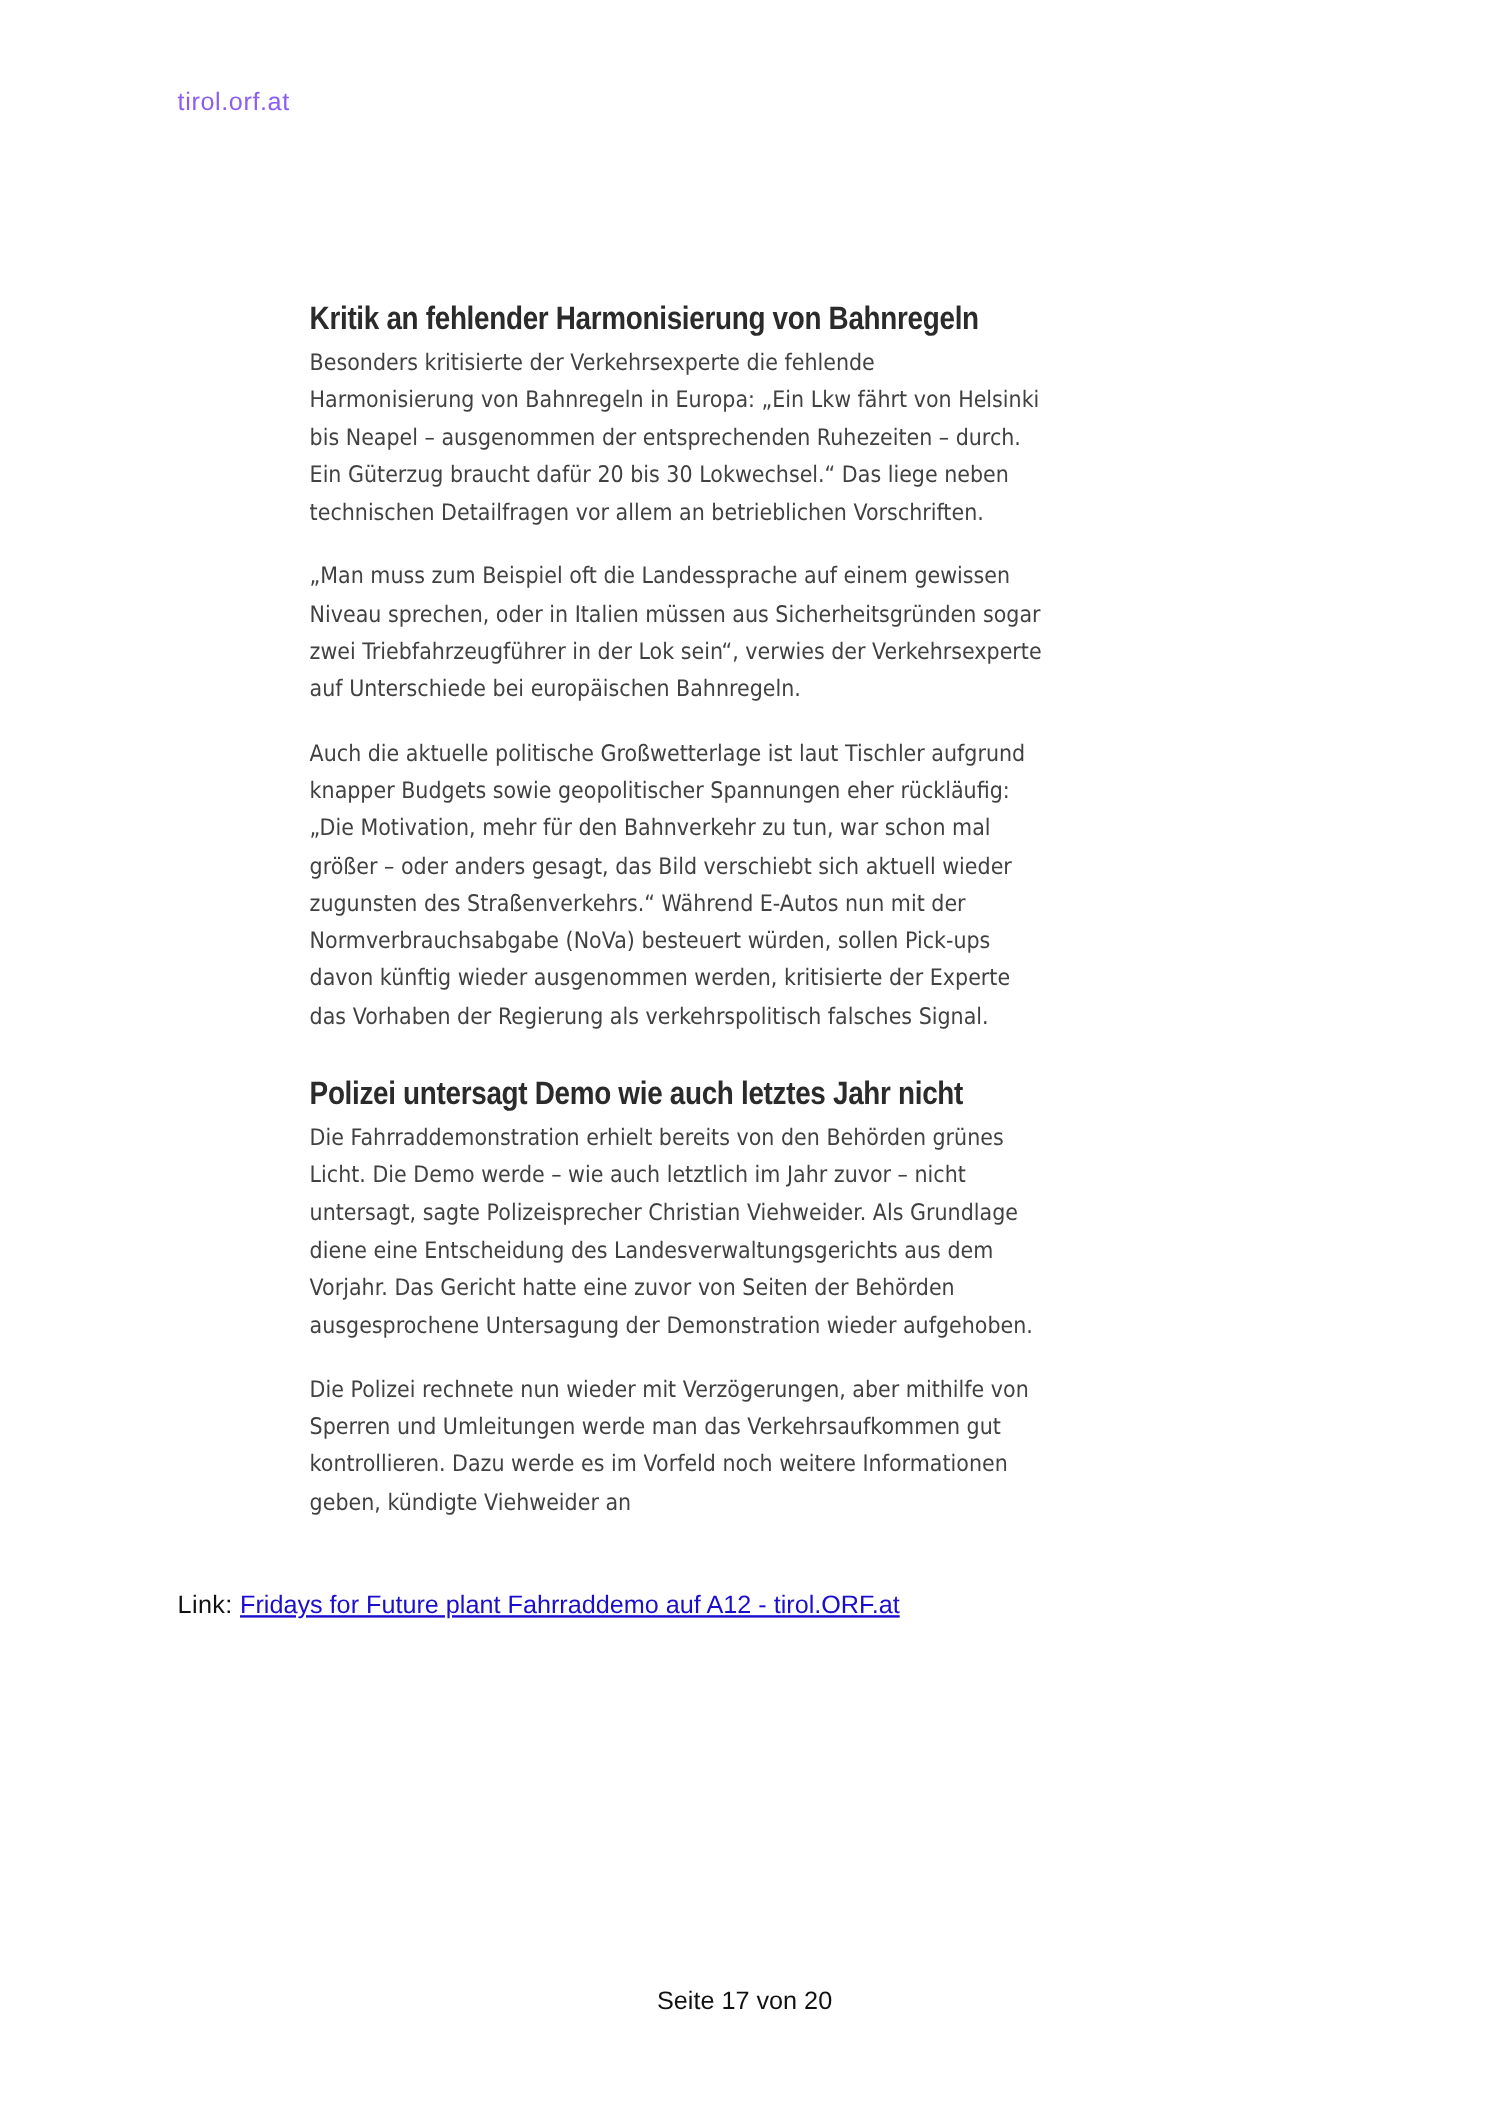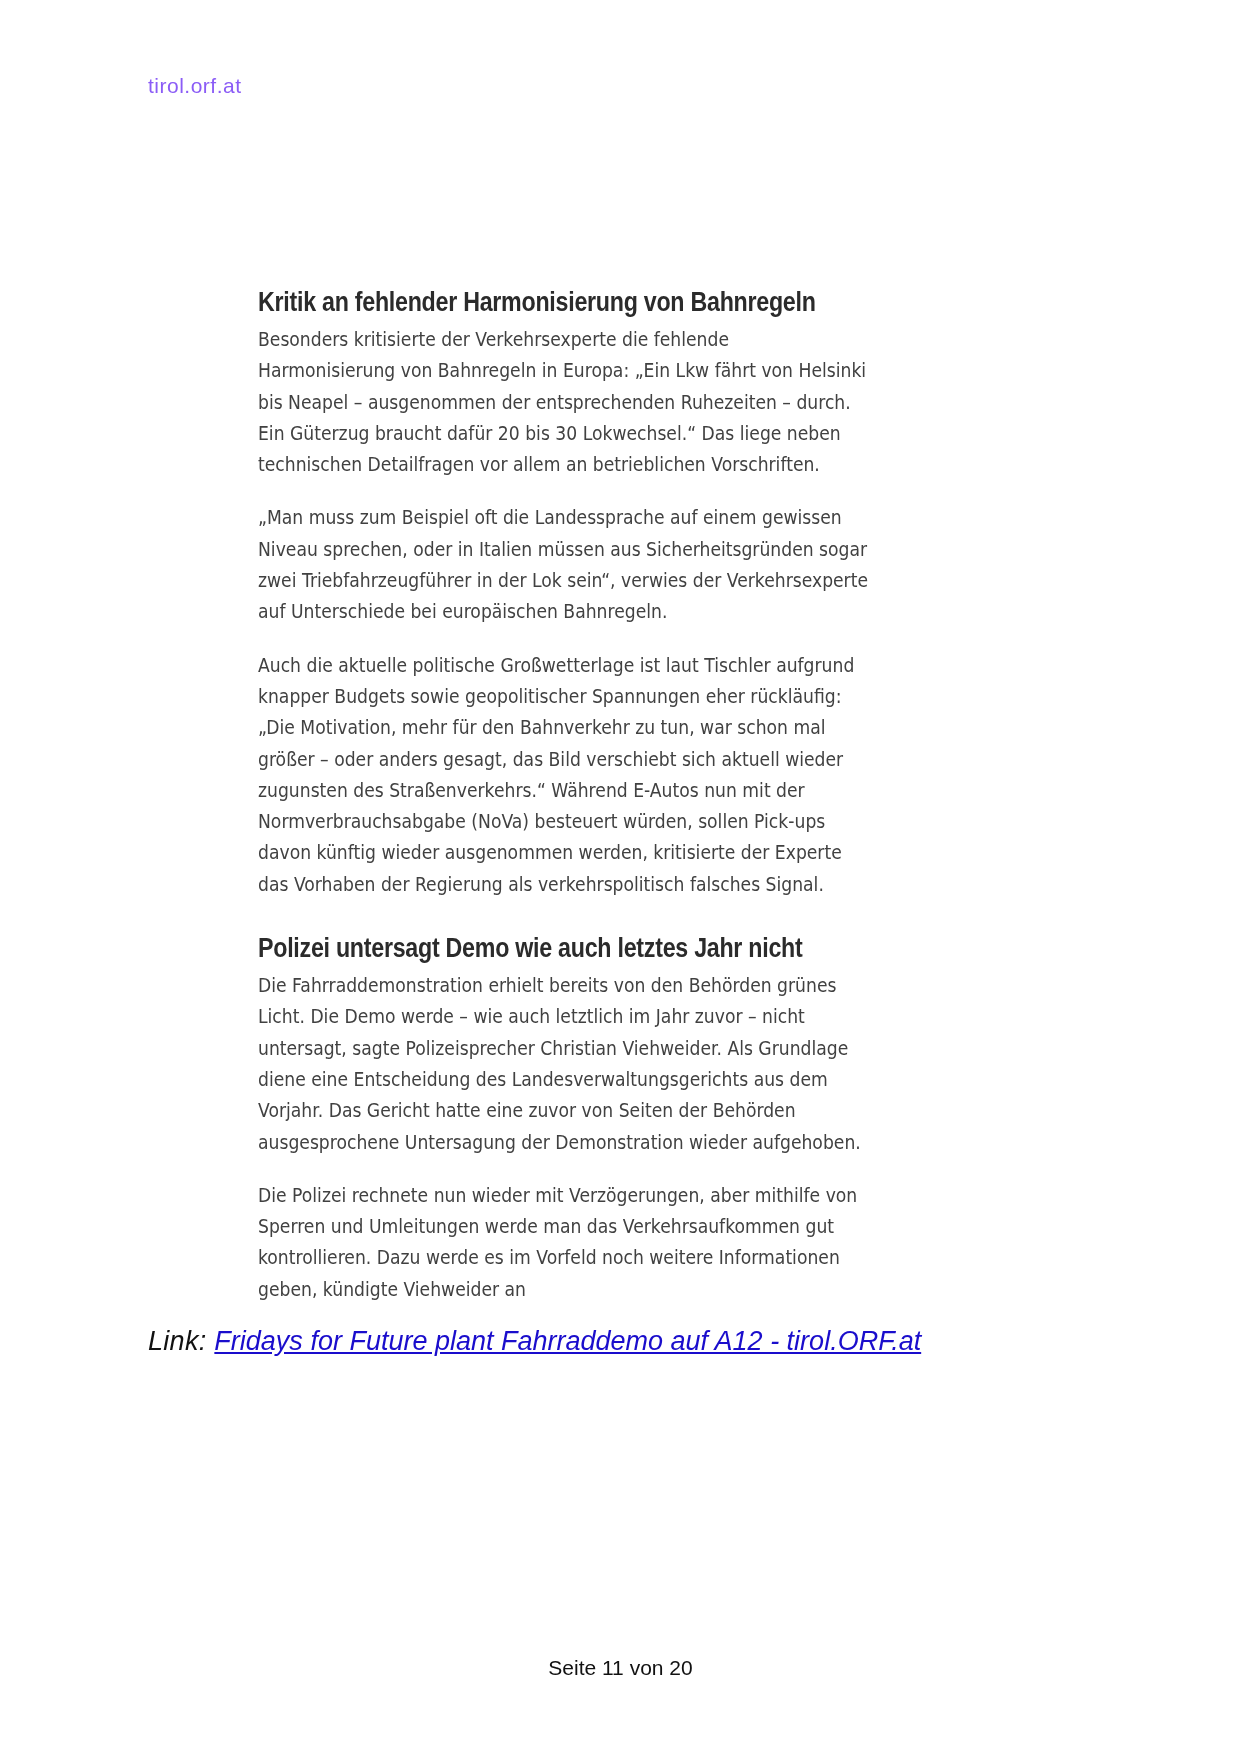--- a/index.html
+++ b/index.html
@@ -5,43 +5,41 @@
   html, body { margin: 0; padding: 0; background: #ffffff; }
   body { width: 1241px; height: 1754px; position: relative; overflow: hidden; }
   .page-header {
     position: absolute; left: 148px; top: 74px;
     font-family: "Liberation Sans", sans-serif; font-size: 21px; color: #8b5cf6;
     letter-spacing: 0.5px;
   }
   .article {
     position: absolute; left: 258px; top: 247px; width: 740px;
     color: #3a3a3a;
-    margin-top: 37px;
   }
   .article h2 {
     font-family: "Liberation Sans", sans-serif;
     font-weight: bold; font-size: 27px; line-height: 36px;
     color: #2b2b2b; margin: 0 0 4px 0;
     transform: scaleX(0.86); transform-origin: left center;
     white-space: nowrap; letter-spacing: -0.3px;
   }
   .article p {
     font-family: "DejaVu Sans", sans-serif;
     font-size: 19px; line-height: 31.3px; margin: 0 0 22px 0;
     color: #414141;
     transform: scaleX(0.905); transform-origin: left top;
     width: 818px;
   }
   .article .line { display: block; white-space: nowrap; }
   .article h2.second { margin-top: 30px; }
   .link-row {
     position: absolute; left: 148px; top: 1326px;
-    font-family: "Liberation Sans", sans-serif; font-size: 27px; color: #111111;
+    font-family: "Liberation Sans", sans-serif; font-size: 21px; color: #111111;
     letter-spacing: 0.3px;
-    font-style: italic;
   }
   .link-row a { color: #1a0dcc; text-decoration: underline; letter-spacing: 0; }
   .page-footer {
     position: absolute; left: 0; width: 1241px; top: 1656px; text-align: center;
     font-family: "Liberation Sans", sans-serif; font-size: 21px; color: #111111;
   }
 </style>
 </head>
 <body>
 
@@ -93,13 +91,13 @@
     <span class="line">kontrollieren. Dazu werde es im Vorfeld noch weitere Informationen</span>
     <span class="line">geben, kündigte Viehweider an</span>
   </p>
 </div>
 
 <div class="link-row">
   <span>Link:</span>
   <a href="#">Fridays for Future plant Fahrraddemo auf A12 - tirol.ORF.at</a>
 </div>
 
-<div class="page-footer">Seite 11 von 20</div>
+<div class="page-footer">Seite 17 von 20</div>
 
 </body></html>

